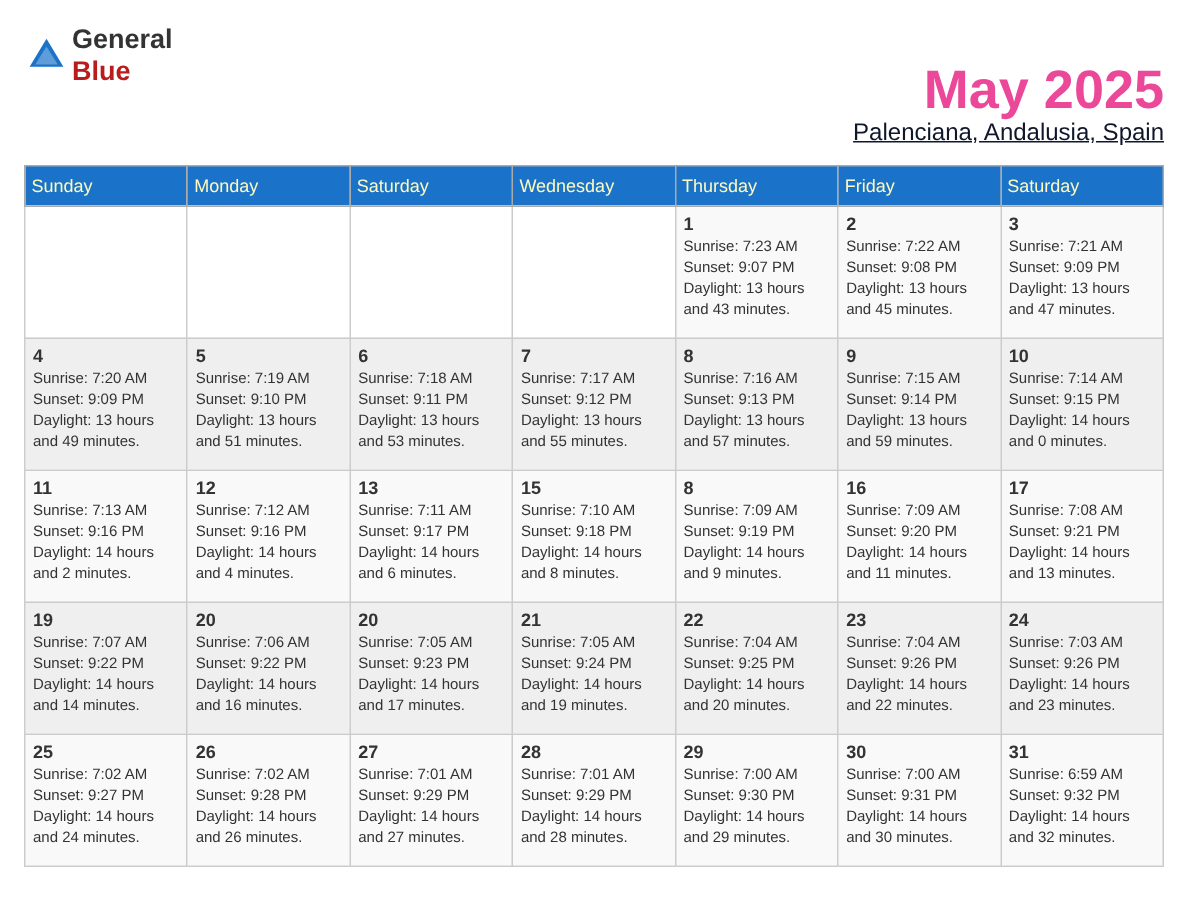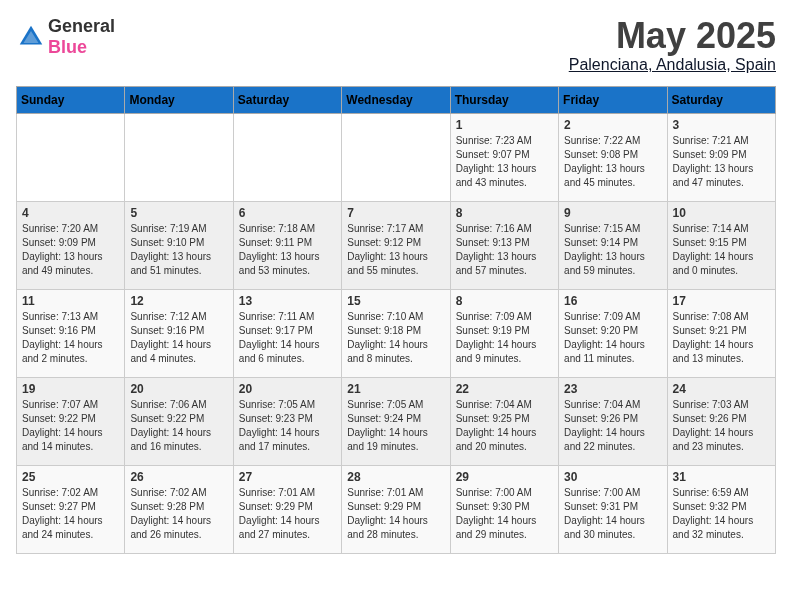--- a/index.html
+++ b/index.html
@@ -21,51 +21,52 @@
       align-items: center;
     }
     .logo-text-general {
       font-size: 18px;
       font-weight: bold;
       color: #333;
     }
     .logo-text-blue {
       font-size: 18px;
       font-weight: bold;
-      color: #ec4899;
+      color: #b91c1c;
     }
     .logo-icon {
       width: 30px;
       height: 30px;
       margin-right: 2px;
     }
     .title-block {
       text-align: right;
     }
     .month-title {
       font-size: 36px;
       font-weight: bold;
-      color: #404040;
+      color: #ec4899;
       line-height: 1.1;
+      margin-top: 24px;
     }
     .location-title {
       font-size: 16px;
       color: #0f172a;
       text-decoration: underline;
     }
     table {
       width: 100%;
       border-collapse: collapse;
       table-layout: fixed;
     }
     thead tr th {
       background-color: #1a73c8;
-      color: #000000;
+      color: #fef9c3;
       font-size: 12px;
-      font-weight: bold;
+      font-weight: normal;
       padding: 6px 4px;
       text-align: left;
       border: 1px solid #aaa;
     }
     tbody tr td {
       vertical-align: top;
       border: 1px solid #ccc;
       padding: 4px 5px;
       font-size: 10px;
       color: #333;

